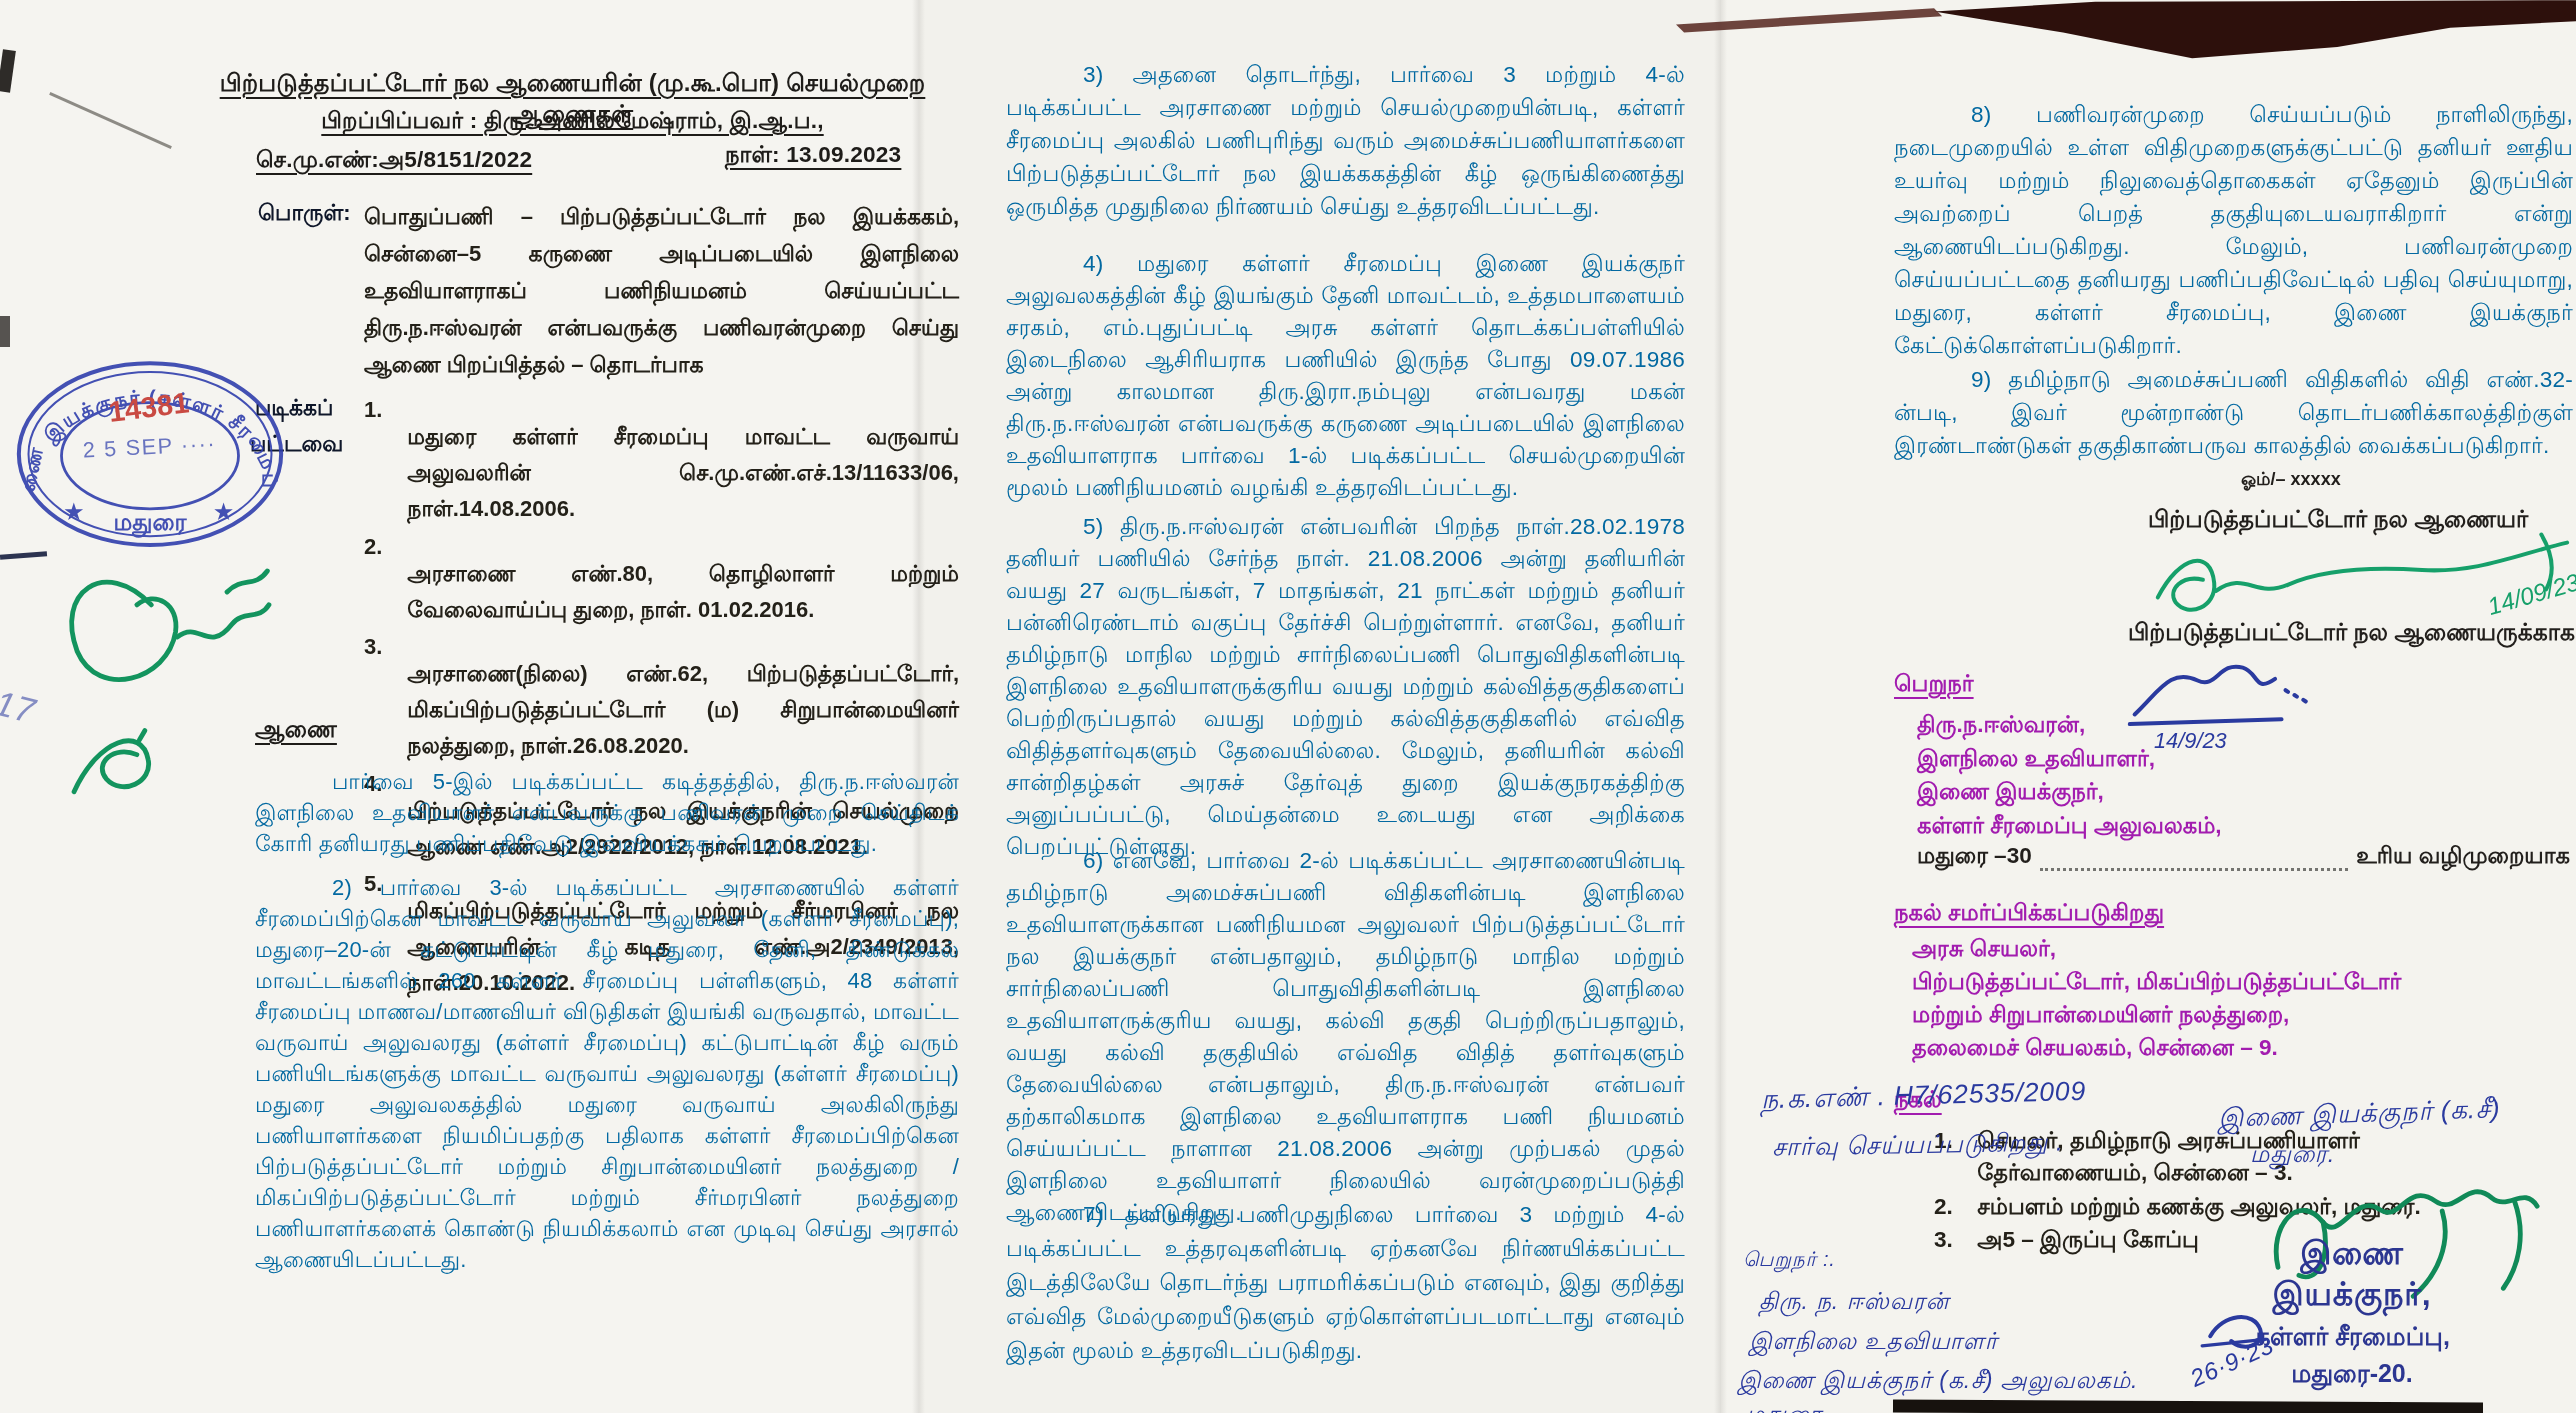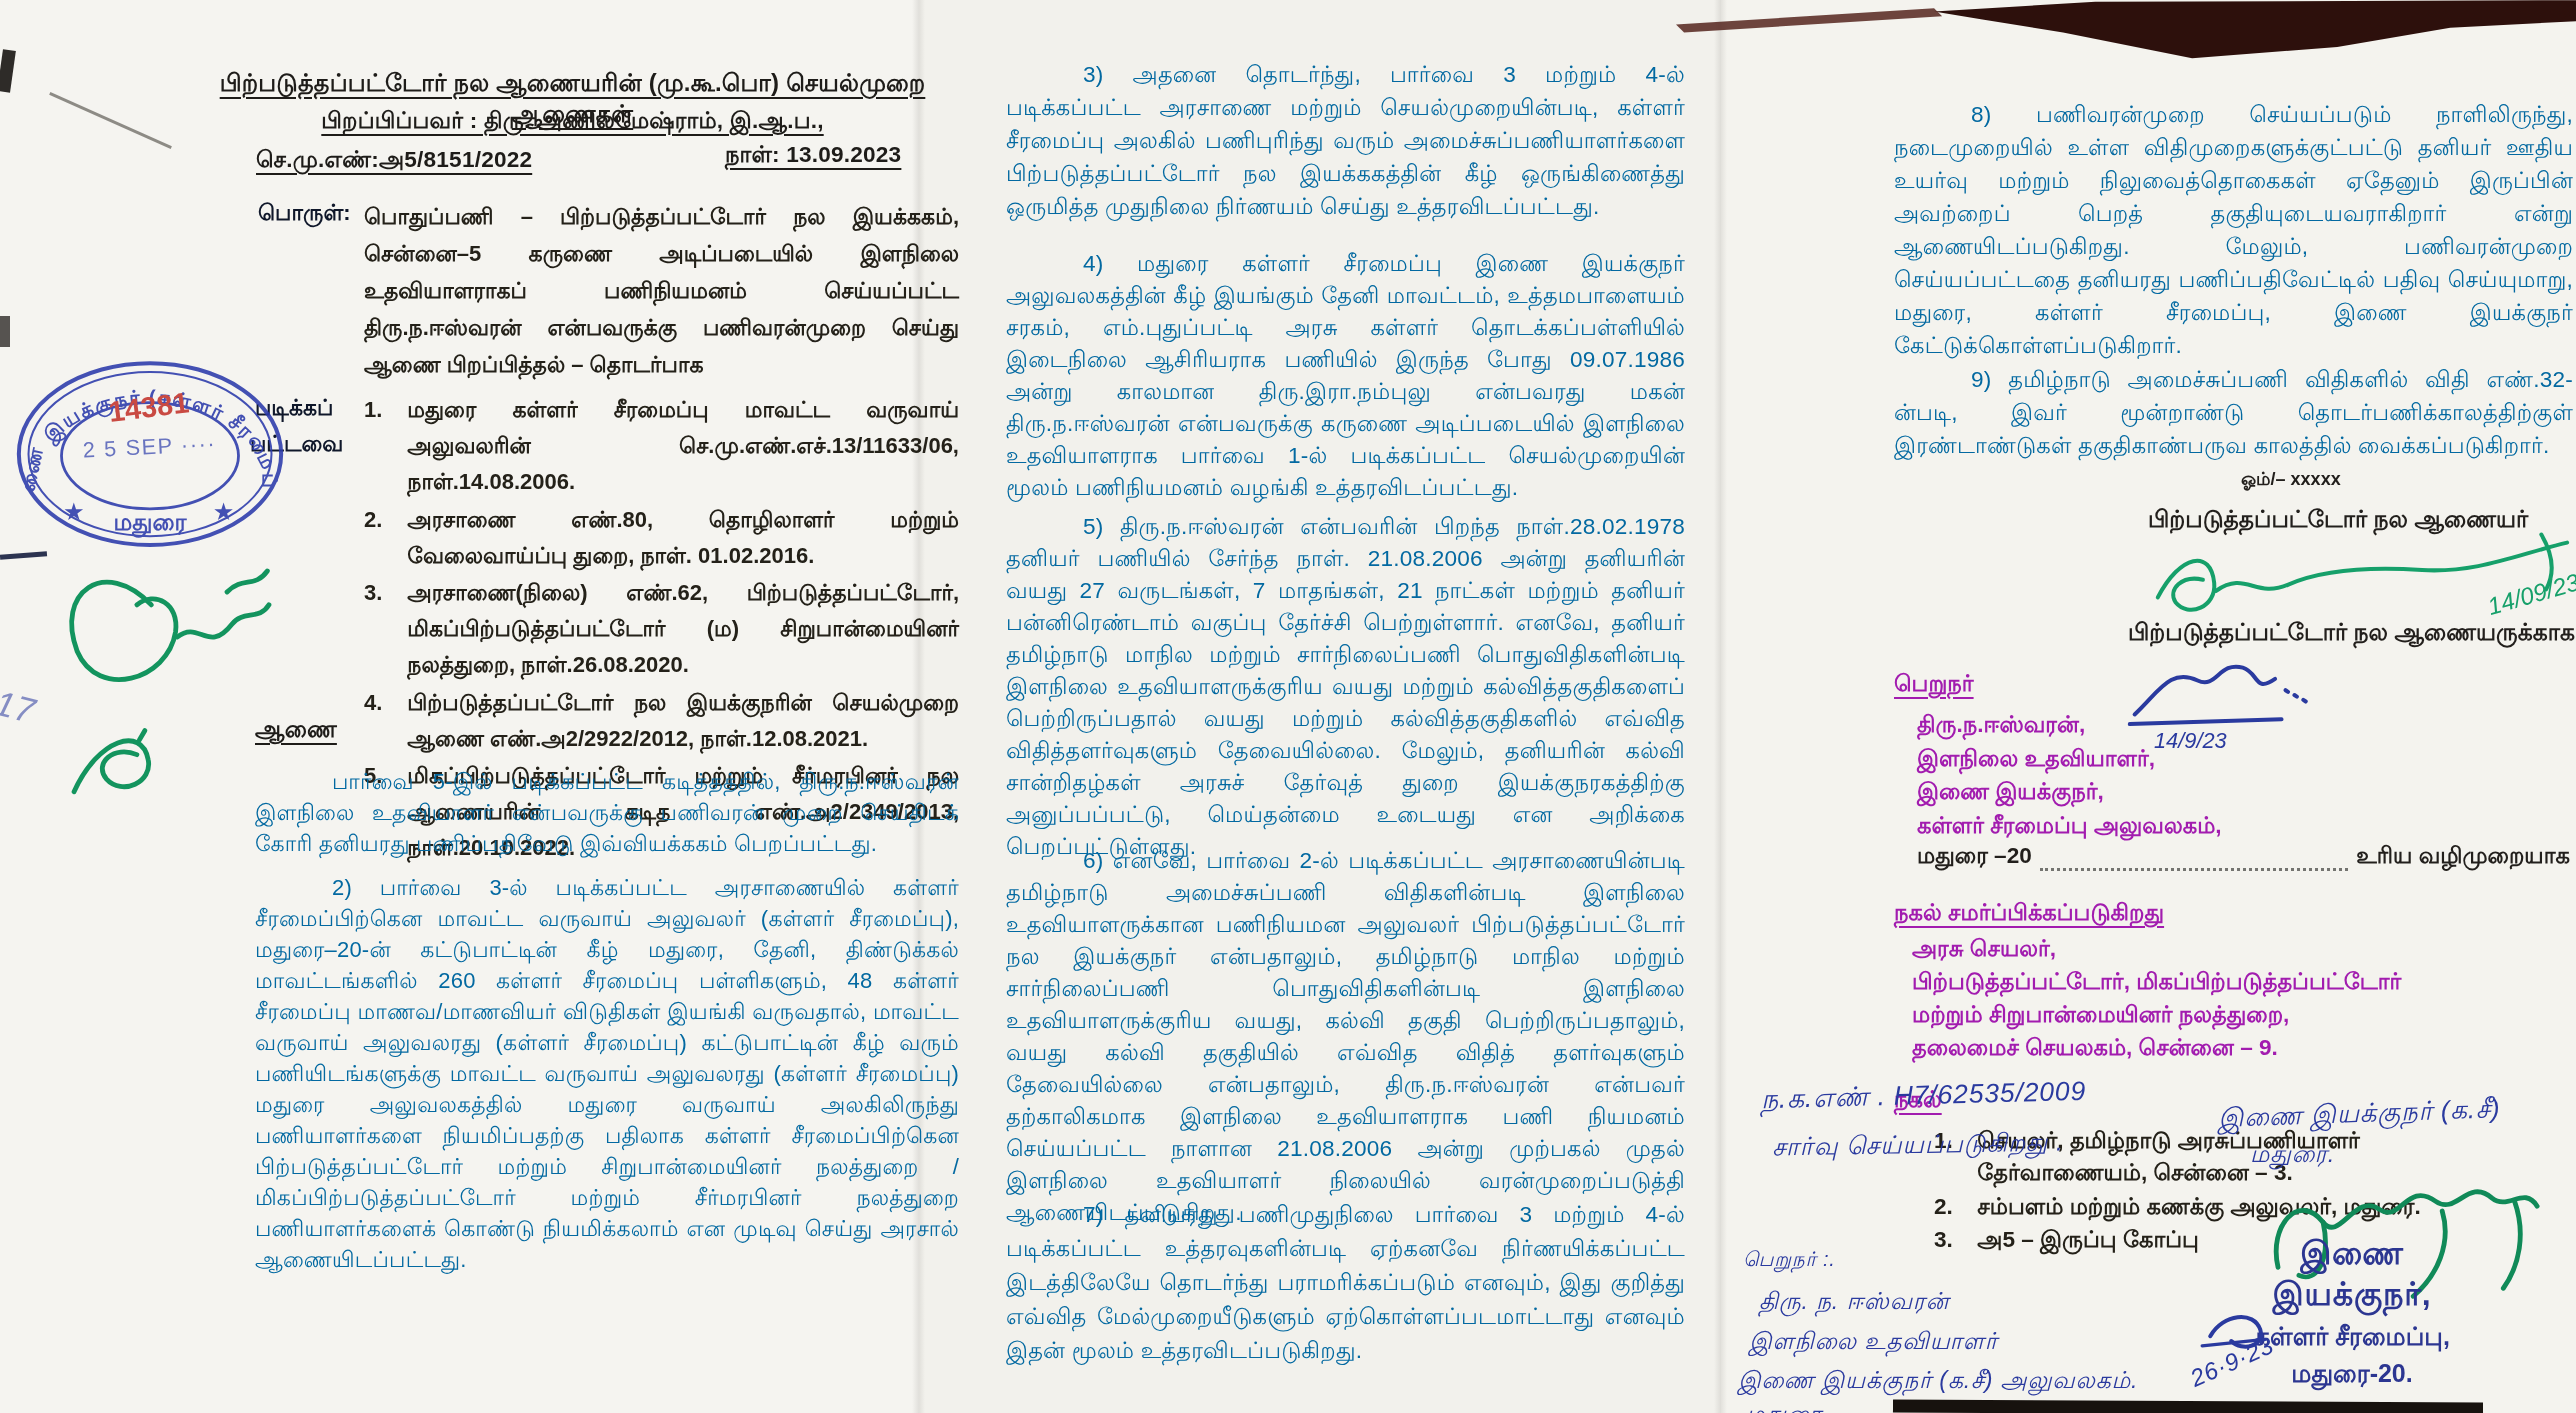--- a/index.html
+++ b/index.html
@@ -19,21 +19,21 @@
   .bold{font-weight:700;}
   .u{text-decoration:underline;text-decoration-thickness:2.4px;text-underline-offset:5.6px;}
   .hdr{font-size:24px;font-weight:700;color:#1e1c19;letter-spacing:0.2px;}
   .par{font-size:22.6px;line-height:33px;font-weight:400;color:#0369a1;
        text-align:justify;text-indent:77px;letter-spacing:0.2px;margin-top:16px;}
   .c1 .par{font-size:22px;line-height:31px;}
   .lab{font-size:22px;font-weight:700;color:#0f172a;}
   .reflist{font-size:22px;line-height:36px;font-weight:600;color:#242119;}
   .refitem{display:flex;gap:11.3px;margin-bottom:1.6px;}
   .refnum{flex:0 0 32px;}
-  .reftxt{flex:1;text-align:justify;}
+  .reftxt{flex:1;text-align:justify;margin-top:27px;}
   .addr{font-size:22.6px;line-height:34px;font-weight:600;color:#a21caf;}
   .hw{color:#2a3a9f;font-style:italic;font-weight:500;letter-spacing:0.8px;}
   .dotrow{display:flex;align-items:flex-end;gap:8px;font-size:22.6px;font-weight:600;}
   .dots{flex:1;height:17.7px;border-bottom:3.2px dotted #4a4a46;opacity:.75;}
   svg text{font-family:"Liberation Sans","DejaVu Sans",sans-serif;}
   .mark{position:absolute;background:#2e2b28;}
 </style>
 </head>
 <body>
 
@@ -154,21 +154,21 @@
     </g>
     <text x="42" y="128" font-size="27" fill="#2a3a9f" font-style="italic">14/9/23</text>
   </svg>
 
   <div class="abs addr bold u" style="left:1894px;top:667px">பெறுநர்</div>
   <div class="abs addr" style="left:1917px;top:708px">திரு.ந.ஈஸ்வரன்,</div>
   <div class="abs addr" style="left:1917px;top:742px">இளநிலை உதவியாளர்,</div>
   <div class="abs addr" style="left:1917px;top:775px">இணை இயக்குநர்,</div>
   <div class="abs addr" style="left:1917px;top:809px">கள்ளர் சீரமைப்பு அலுவலகம்,</div>
   <div class="abs dotrow" style="left:1917px;top:843px;width:653px">
-    <span>மதுரை –20</span>
+    <span>மதுரை –30</span>
     <span class="dots"></span>
     <span class="bold">உரிய வழிமுறையாக</span>
   </div>
 
   <div class="abs addr bold u" style="left:1894px;top:896px">நகல் சமர்ப்பிக்கப்படுகிறது</div>
   <div class="abs addr" style="left:1912px;top:932px">அரசு செயலர்,</div>
   <div class="abs addr" style="left:1912px;top:965px">பிற்படுத்தப்பட்டோர், மிகப்பிற்படுத்தப்பட்டோர்</div>
   <div class="abs addr" style="left:1912px;top:998px">மற்றும் சிறுபான்மையினர் நலத்துறை,</div>
   <div class="abs addr" style="left:1912px;top:1031px">தலைமைச் செயலகம், சென்னை – 9.</div>
 

